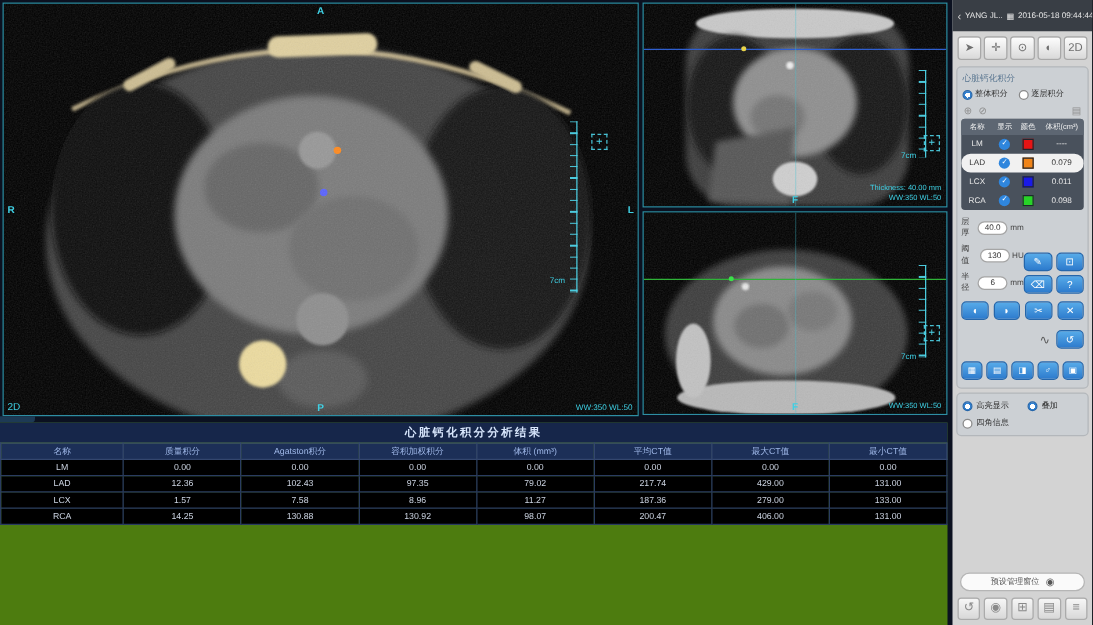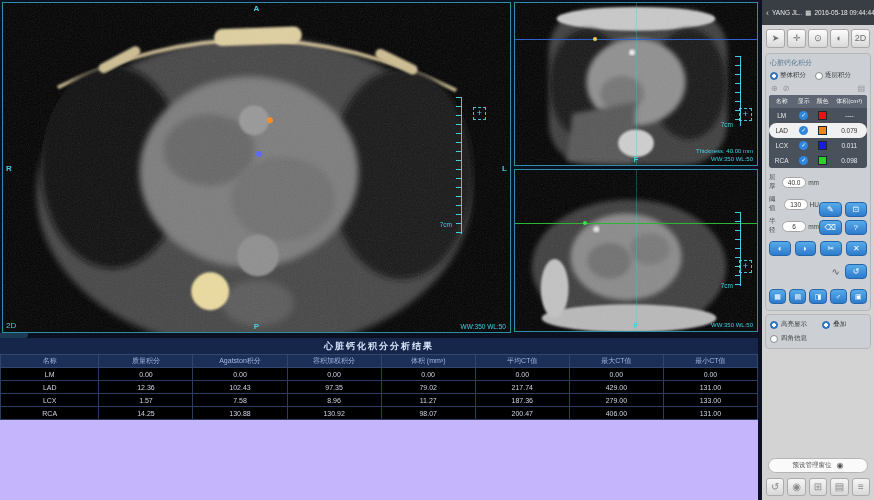--- a/index.html
+++ b/index.html
@@ -27,21 +27,21 @@
            border-right:1px solid rgba(78,212,232,.95);
            background:repeating-linear-gradient(to bottom, rgba(78,212,232,.95) 0 1px, transparent 1px 9px); }
   .ruler-label { position:absolute; color:#3fd0e4; font-size:6.5px; z-index:5; }
   .loc { position:absolute; width:13px; height:13px; border:1px dashed rgba(78,212,232,.9);
          color:#4ed4e8; font-size:9px; line-height:11px; text-align:center; z-index:6; }
   .hline { position:absolute; left:0; right:0; height:1px; z-index:4; }
   .vline { position:absolute; top:0; bottom:0; width:1px; background:rgba(64,196,212,.30); z-index:4; }
   .dot { position:absolute; width:4px; height:4px; border-radius:50%; z-index:5; }
 
   
-  #results-area { position:absolute; left:0; top:338px; width:758px; height:162px; background:#c4b5fd; }
+  #results-area { position:absolute; left:0; top:338px; width:758px; height:162px; background:#4d7c0f; }
   #results-title { height:16px; line-height:16px; background:#16264a; color:#d7e5fb;
                    font-size:9px; font-weight:bold; text-align:center; letter-spacing:2px; }
   #results-table { width:100%; border-collapse:collapse; table-layout:fixed; }
   #results-table th { height:13px; background:#1c2f57; color:#9fb8e8; font-size:7px; font-weight:normal;
                       border:1px solid #33466e; }
   #results-table td { height:13px; background:#000; color:#ccd4e2; font-size:7px; text-align:center;
                       border:1px solid #2a3c60; }
   #results-table th:first-child { width:13%; }
 
   

